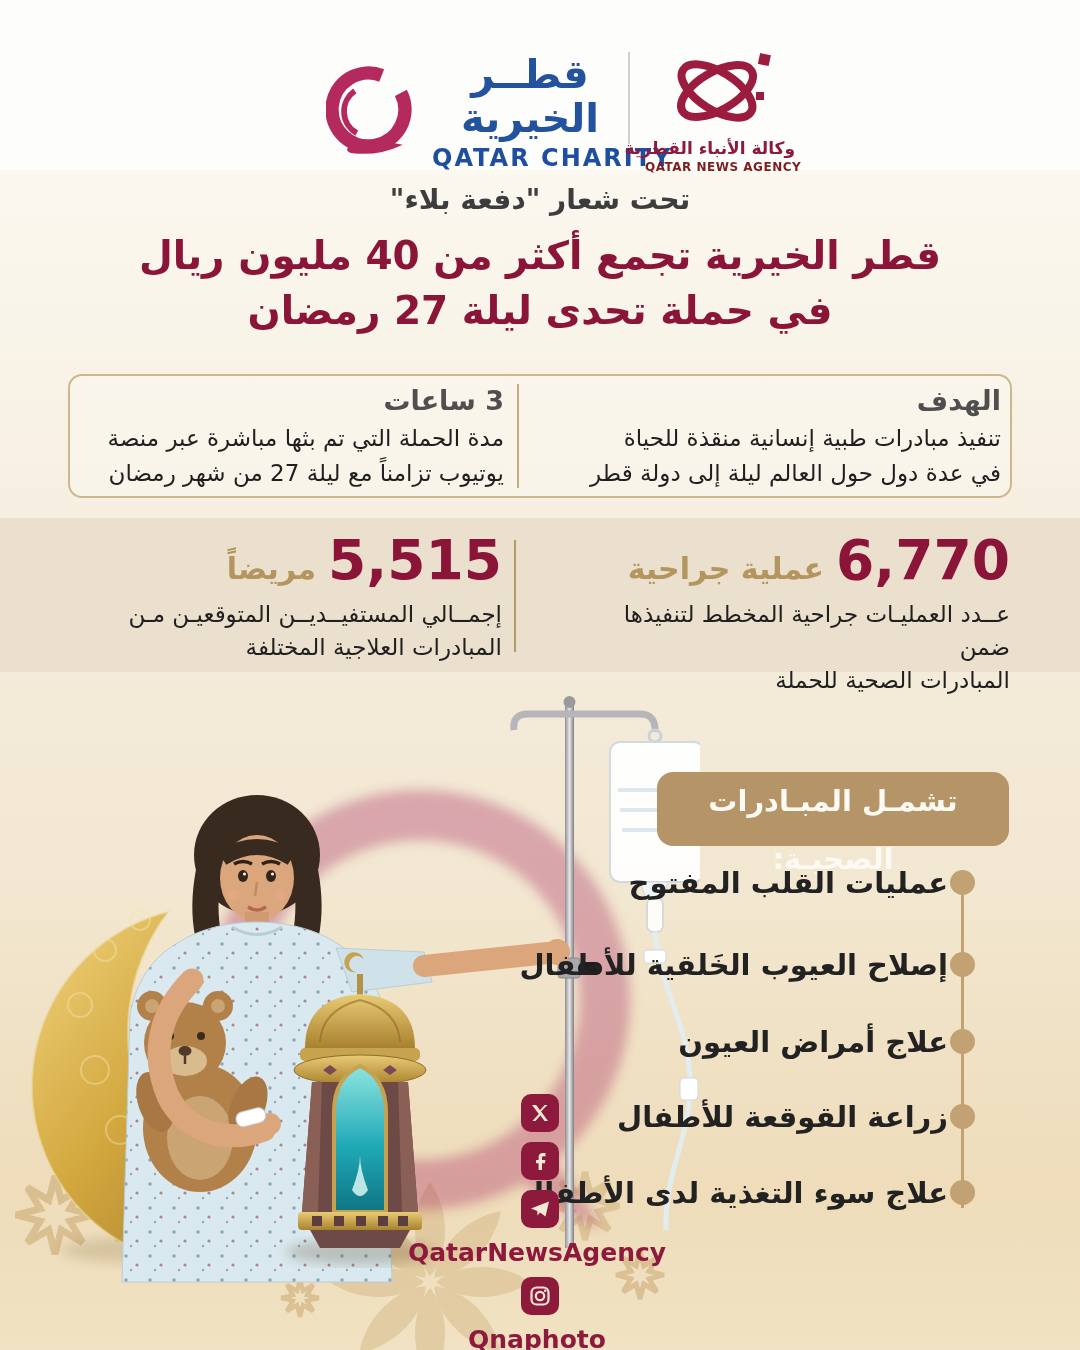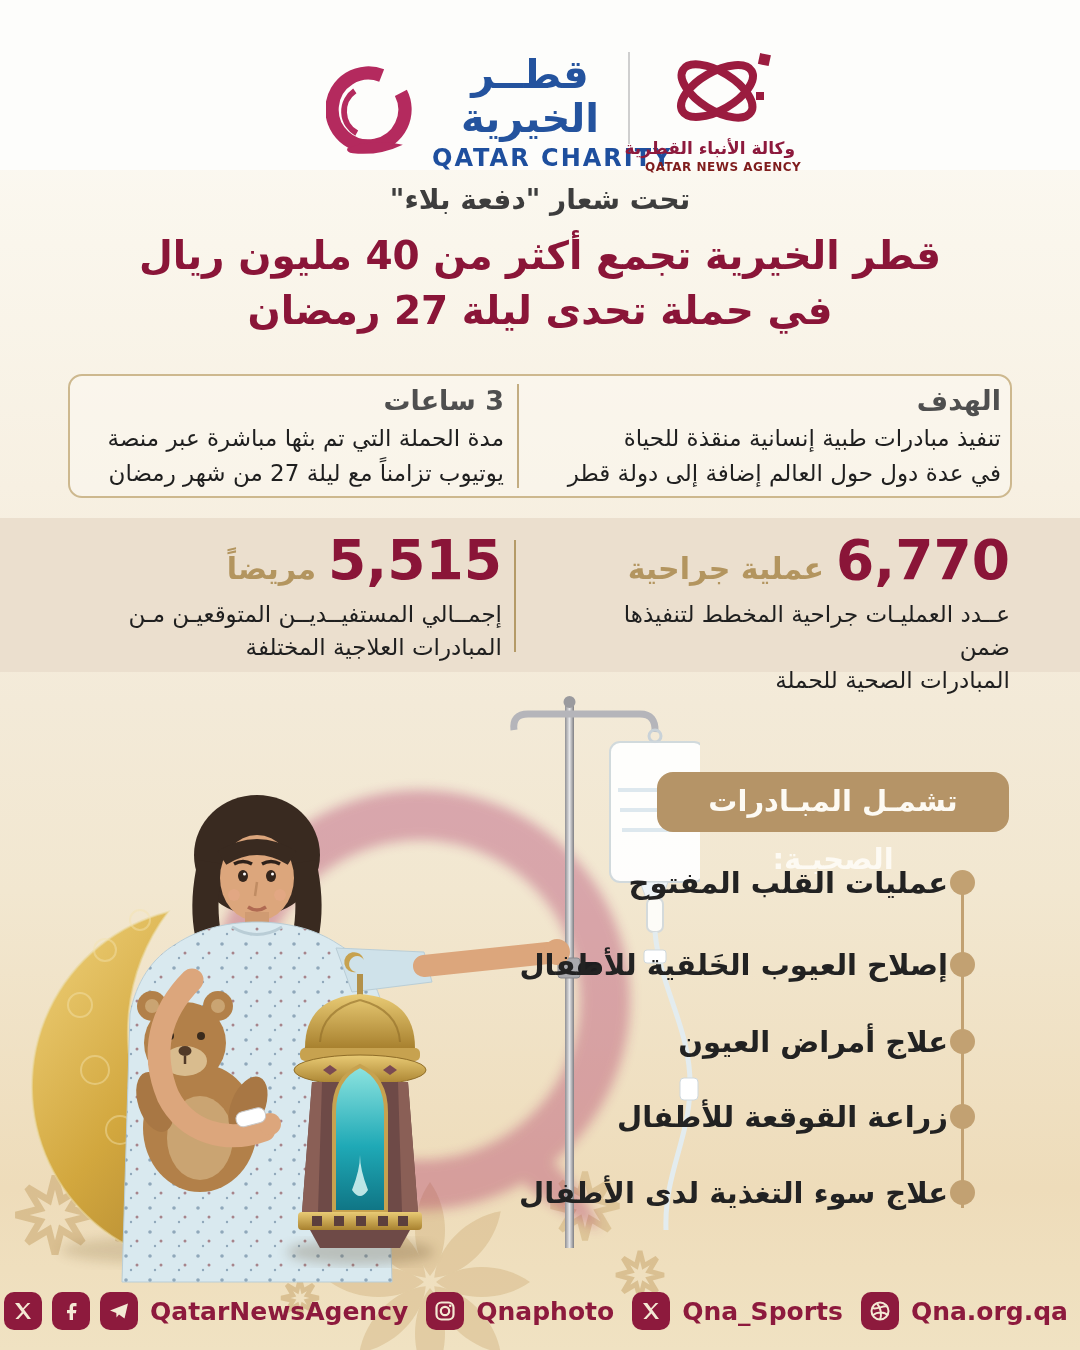--- a/index.html
+++ b/index.html
@@ -34,31 +34,31 @@
   .stats-band{position:absolute;left:0;top:518px;width:1080px;height:154px;background:#ebdfce;}
   .stat{position:absolute;top:14px;direction:rtl;text-align:right;}
   .stat.s-right{right:70px;width:440px;}
   .stat.s-left{left:66px;width:436px;}
   .stat-number-row{display:flex;direction:rtl;align-items:baseline;gap:12px;justify-content:flex-start;}
   .stat-value{font-size:55px;font-weight:bold;color:#8A1538;line-height:1.05;}
   .stat-unit{font-size:30px;font-weight:bold;color:#b3955f;}
   .stat-desc{font-size:23px;color:#1f1f1f;line-height:1.45;margin-top:8px;}
   .stats-divider{position:absolute;left:514px;top:22px;width:2px;height:112px;background:#b49a67;}
   
-  .badge{position:absolute;left:657px;top:772px;width:352px;height:60px;background:#b59467;border-radius:16px;
+  .badge{position:absolute;left:657px;top:772px;width:352px;height:74px;background:#b59467;border-radius:16px;
          color:#fdfaf3;font-size:29px;font-weight:bold;text-align:center;line-height:58px;direction:rtl;}
   .bullet-line{position:absolute;left:961px;top:880px;width:3px;height:328px;background:#c2a172;}
   .bullet-dot{position:absolute;left:950px;width:25px;height:25px;border-radius:50%;background:#c2a172;}
   .init-item{position:absolute;right:132px;width:480px;direction:rtl;text-align:right;
              font-size:29px;font-weight:600;color:#222;}
   
   .illustration{position:absolute;left:0;top:650px;width:700px;height:700px;}
   
   .footer{position:absolute;left:0;top:1288px;width:1080px;height:46px;display:flex;direction:ltr;
-          justify-content:center;align-items:center;gap:10px;z-index:5;}
+          justify-content:center;align-items:center;gap:10px;z-index:5;flex-direction:column;}
   .icon-box{width:38px;height:38px;background:#8d1a3d;border-radius:10px;display:flex;
             align-items:center;justify-content:center;flex:0 0 auto;}
   .icon-box svg{display:block;}
   .footer-label{font-size:25px;font-weight:bold;color:#8d1a3d;margin:0 8px 0 2px;white-space:nowrap;}
 </style>
 </head>
 <body>
 
 <div class="page">
 
@@ -91,21 +91,21 @@
   <div class="main-title">
     <div>قطر الخيرية تجمع أكثر من 40 مليون ريال</div>
     <div>في حملة تحدى ليلة 27 رمضان</div>
   </div>
 
   <div class="info-box">
     <div class="box-col goal">
       <div class="box-heading">الهدف</div>
       <div class="box-body">
         <div>تنفيذ مبادرات طبية إنسانية منقذة للحياة</div>
-        <div>في عدة دول حول العالم إضافة إلى دولة قطر</div>
+        <div>في عدة دول حول العالم ليلة إلى دولة قطر</div>
       </div>
     </div>
     <div class="box-divider"></div>
     <div class="box-col duration">
       <div class="box-heading">3 ساعات</div>
       <div class="box-body">
         <div>مدة الحملة التي تم بثها مباشرة عبر منصة</div>
         <div>يوتيوب تزامناً مع ليلة 27 من شهر رمضان</div>
       </div>
     </div>

